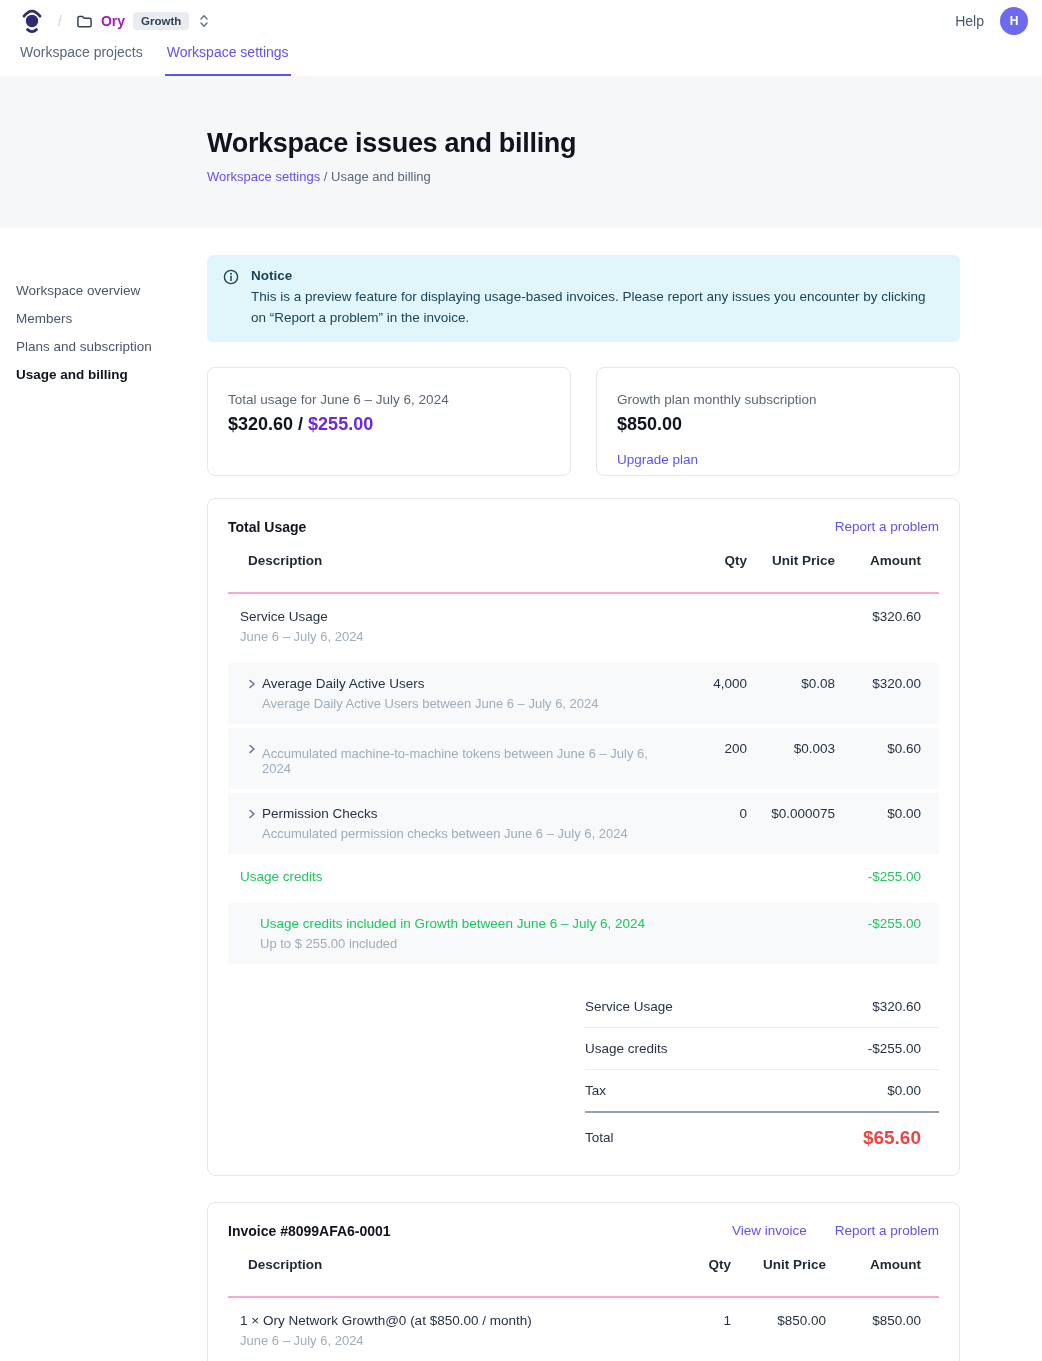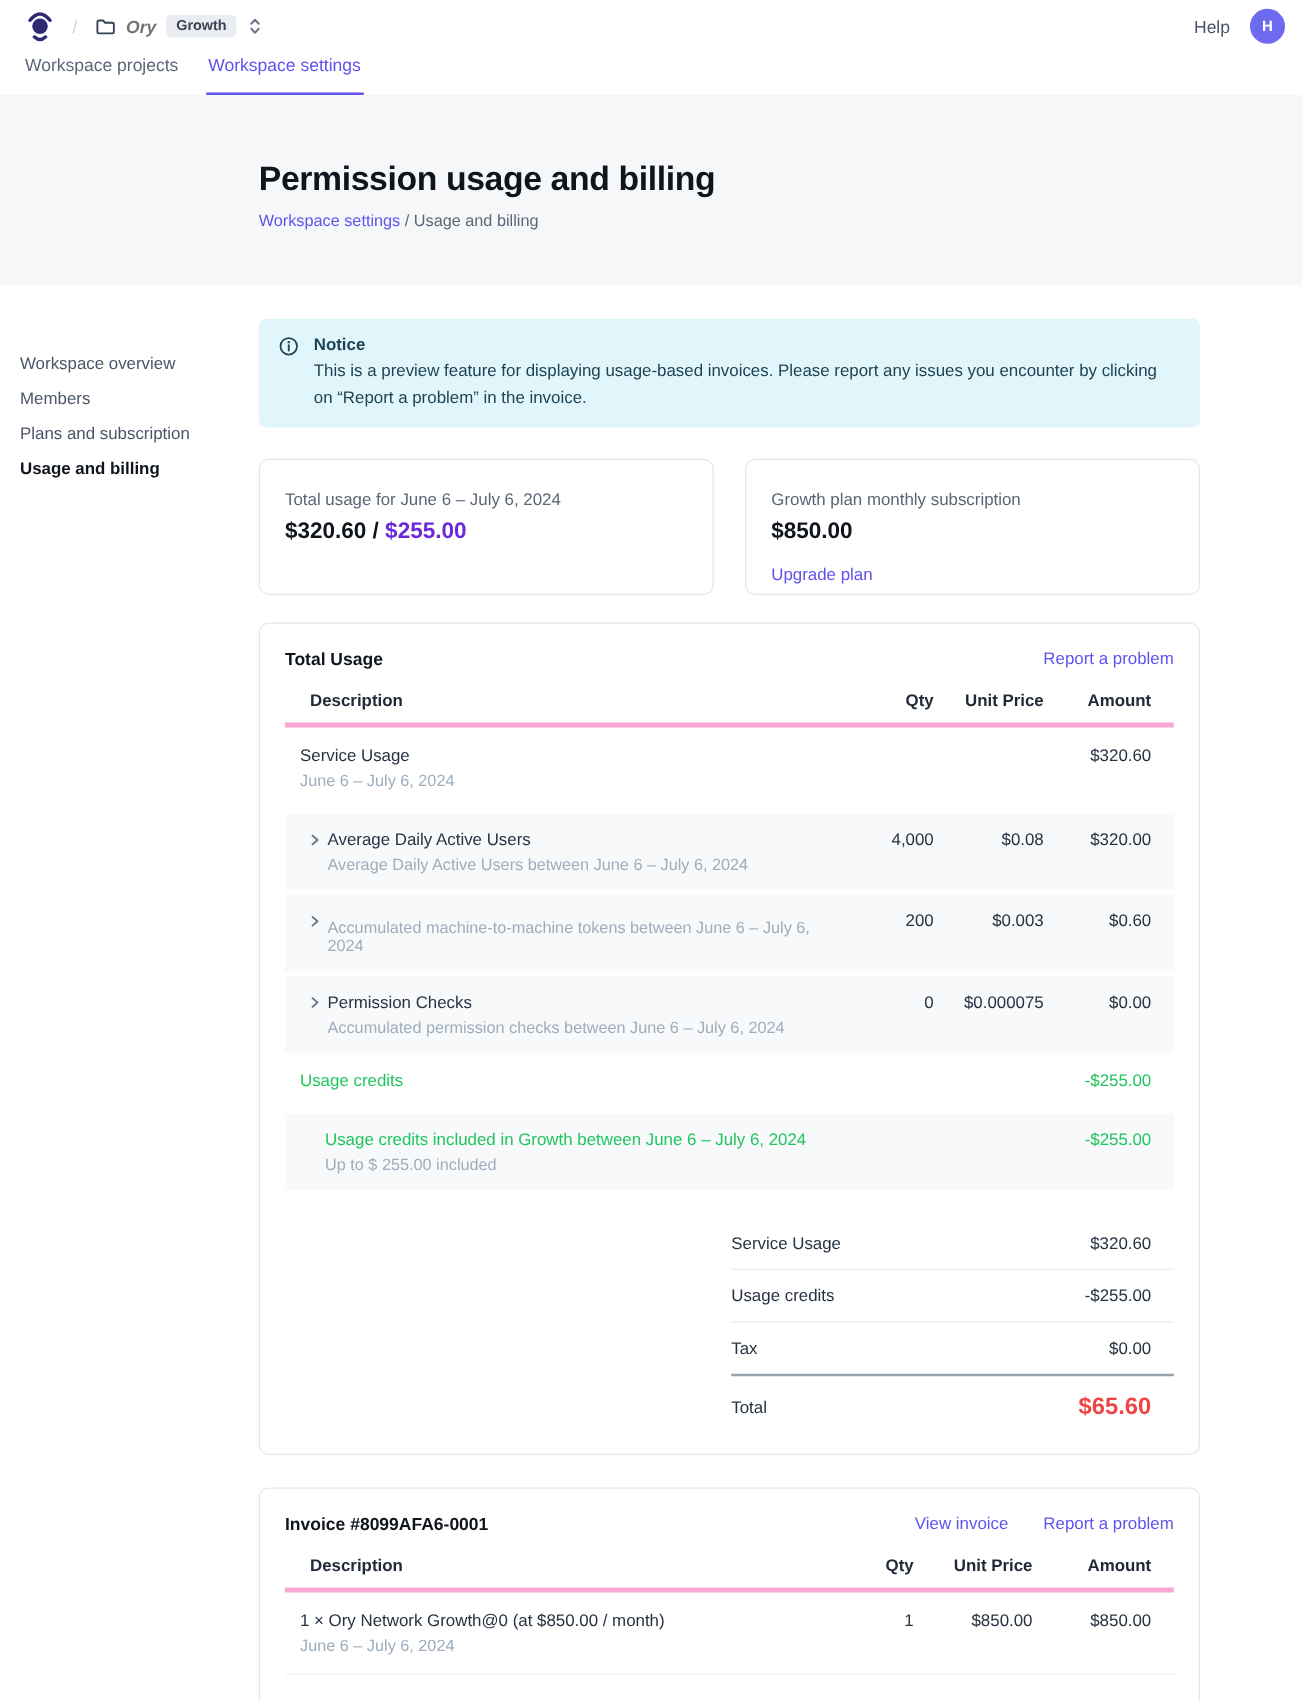--- a/index.html
+++ b/index.html
@@ -20,21 +20,21 @@
     display: flex;
     align-items: center;
     justify-content: space-between;
     padding: 0 14px 0 20px;
     background: #fff;
   }
   .topbar-left { display: flex; align-items: center; }
   .logo { width: 24px; height: 26px; display: block; }
   .crumb-sep { color: #cbd5e1; margin: 0 14px 0 14px; font-size: 14px; }
   .folder-ic { margin-right: 8px; display: flex; }
-  .ws-name { font-size: 14px; font-weight: 600; color: #737373; margin-right: 8px; font-style: italic; }
+  .ws-name { font-size: 14px; font-weight: 600; color: #a21caf; margin-right: 8px; }
   .plan-badge {
     background: #e9ecf1; color: #374151; font-size: 11.5px; font-weight: 700;
     padding: 3px 8px; border-radius: 4px; margin-right: 8px;
   }
   .updown-ic { display: flex; cursor: pointer; }
   .topbar-right { display: flex; align-items: center; gap: 16px; }
   .help-link { font-size: 14px; color: #475569; }
   .avatar {
     width: 28px; height: 28px; border-radius: 50%;
     background: #6e6af0; color: #fff; font-size: 12px; font-weight: 700;
@@ -86,21 +86,21 @@
   .panel { border: 1px solid #e3e8ee; border-radius: 8px; margin-top: 22px; padding: 20px 20px 26px; }
   .panel-head { display: flex; align-items: center; justify-content: space-between; }
   .panel-title { font-size: 14px; font-weight: 700; color: #10151d; }
   .panel-links { display: flex; gap: 28px; }
   .panel-links a { font-size: 13.5px; font-weight: 500; color: #6152ee; }
 
   .utable { margin-top: 18px; }
   .trow { display: grid; grid-template-columns: 1fr 80px 88px 86px; align-items: start; }
   .trow.inv { grid-template-columns: 1fr 76px 95px 95px; }
   .num { text-align: right; }
-  .thead { border-bottom: 4px solid #f9a8d4; padding: 0 18px 10px 20px; }
+  .thead { border-bottom: 2px solid #f9a8d4; padding: 0 18px 24px 20px; }
   .thead > div { font-size: 13.5px; font-weight: 700; color: #1f2937; }
 
   .rt { font-size: 13.5px; color: #273342; }
   .rs { font-size: 13px; color: #9fadbb; margin-top: 5px; }
   .green-t { color: #22c55e !important; }
 
   .row-group { padding: 15px 18px 15px 12px; }
   .row-sub { background: #f7f9fb; margin-top: 4px; padding: 13px 18px 13px 0; }
   .row-sub .desc { display: flex; align-items: flex-start; }
   .chev { flex: 0 0 auto; margin: 1px 4px 0 18px; display: flex; cursor: pointer; }
@@ -149,21 +149,21 @@
     <div class="avatar">H</div>
   </div>
 </div>
 
 <div class="tabs">
   <a class="tab">Workspace projects</a>
   <a class="tab active">Workspace settings</a>
 </div>
 
 <div class="hero">
-  <h1>Permission usage and billing</h1>
+  <h1>Workspace issues and billing</h1>
   <div class="hero-crumbs">
     <a>Workspace settings</a><span> / </span><span>Usage and billing</span>
   </div>
 </div>
 
 <div class="content">
 
   <nav class="sidebar">
     <a class="side-item">Workspace overview</a>
     <a class="side-item">Members</a>

